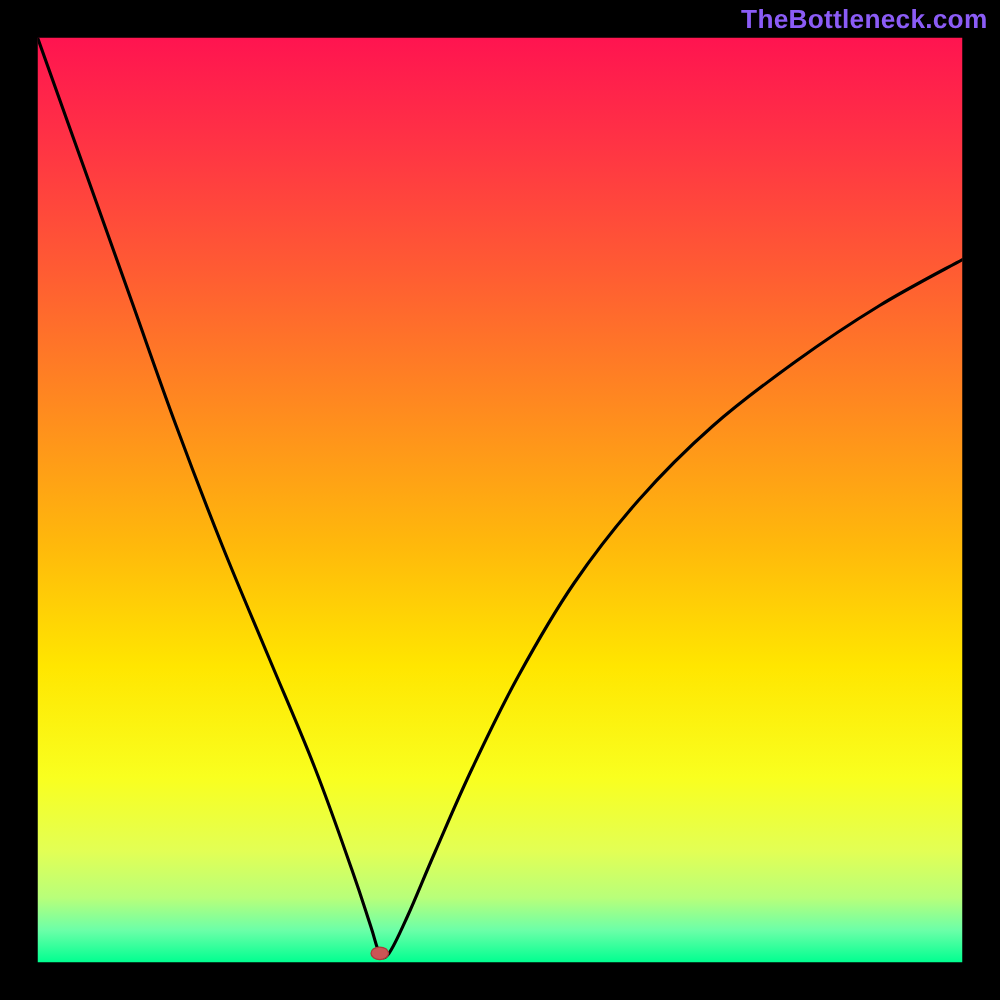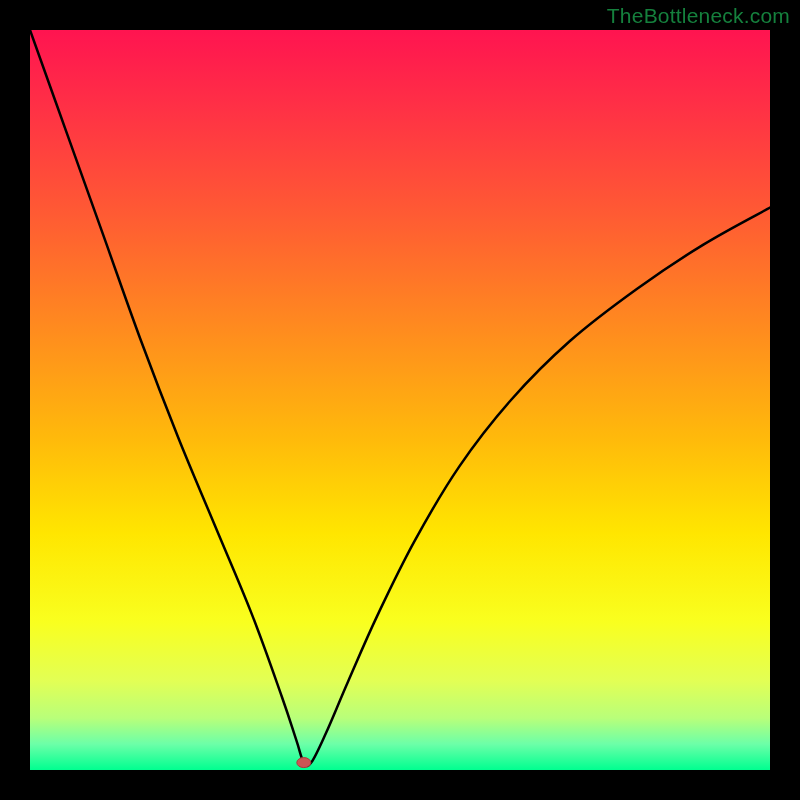--- a/index.html
+++ b/index.html
@@ -14,23 +14,23 @@
   .frame {
     position: relative;
     width: 800px;
     height: 800px;
     background: #000;
   }
   .watermark {
     position: absolute;
     top: 4px;
     right: 10px;
-    color: #15803d;
+    color: #8b5cf6;
     font-size: 21px;
-    font-weight: 400;
+    font-weight: 700;
     letter-spacing: 0.2px;
     z-index: 3;
   }
   .gradient-plot {
     position: absolute;
     left: 30px;
     top: 30px;
     width: 740px;
     height: 740px;
     z-index: 1;

